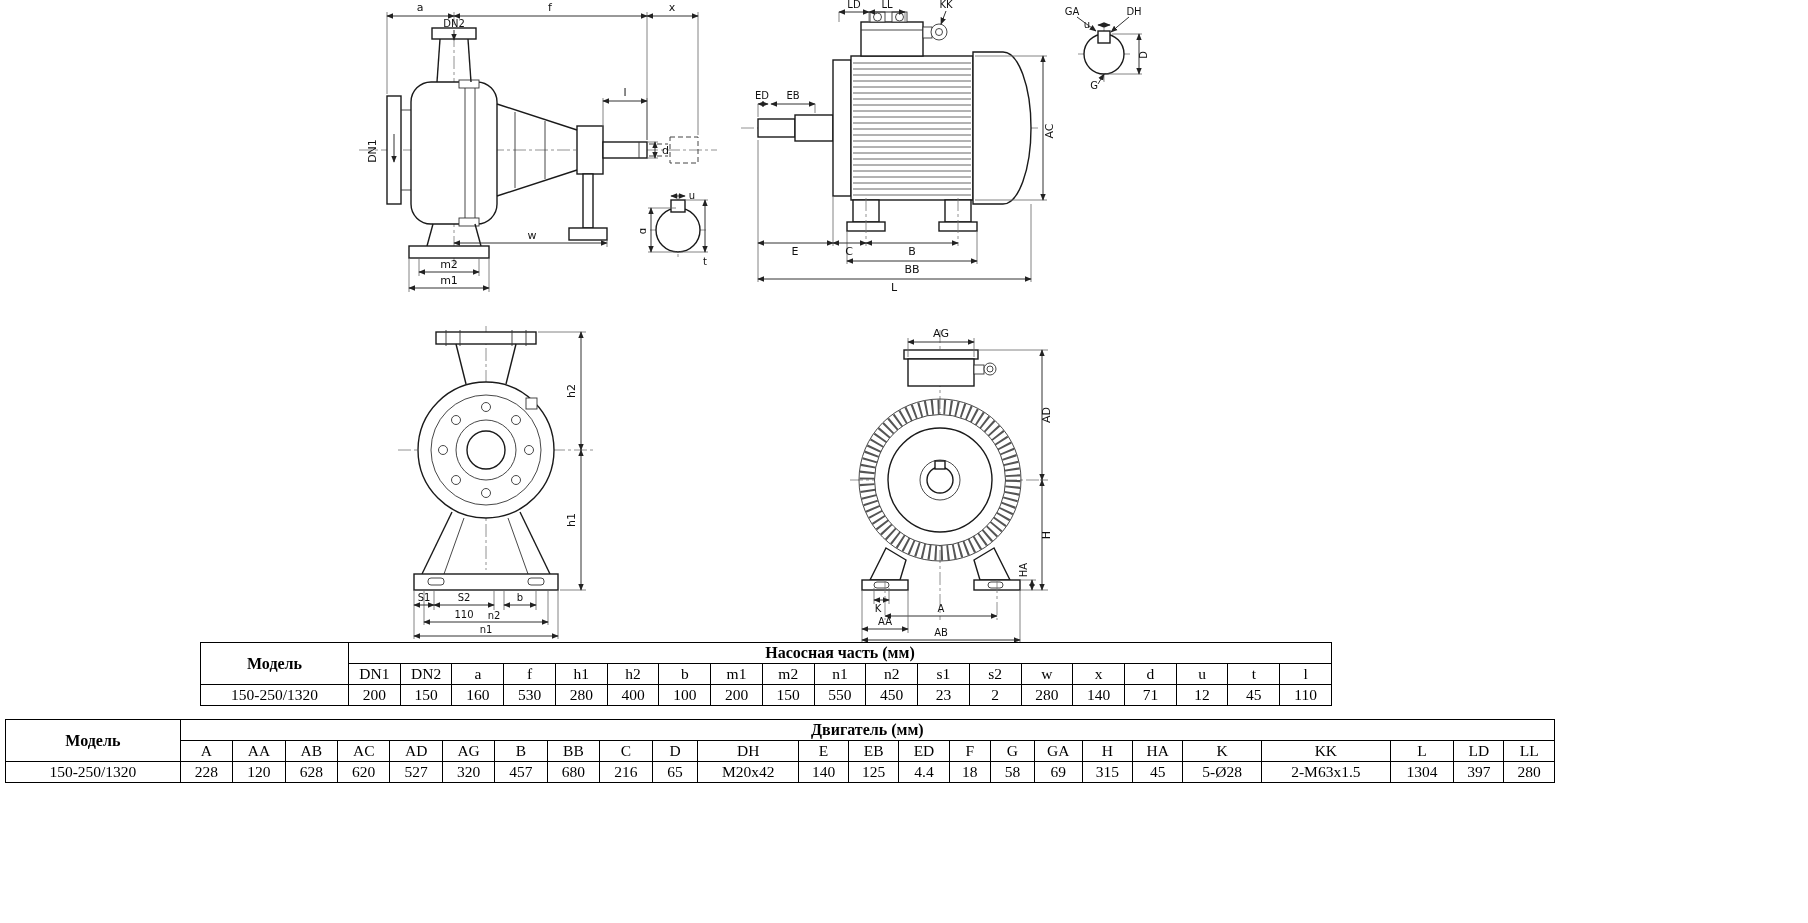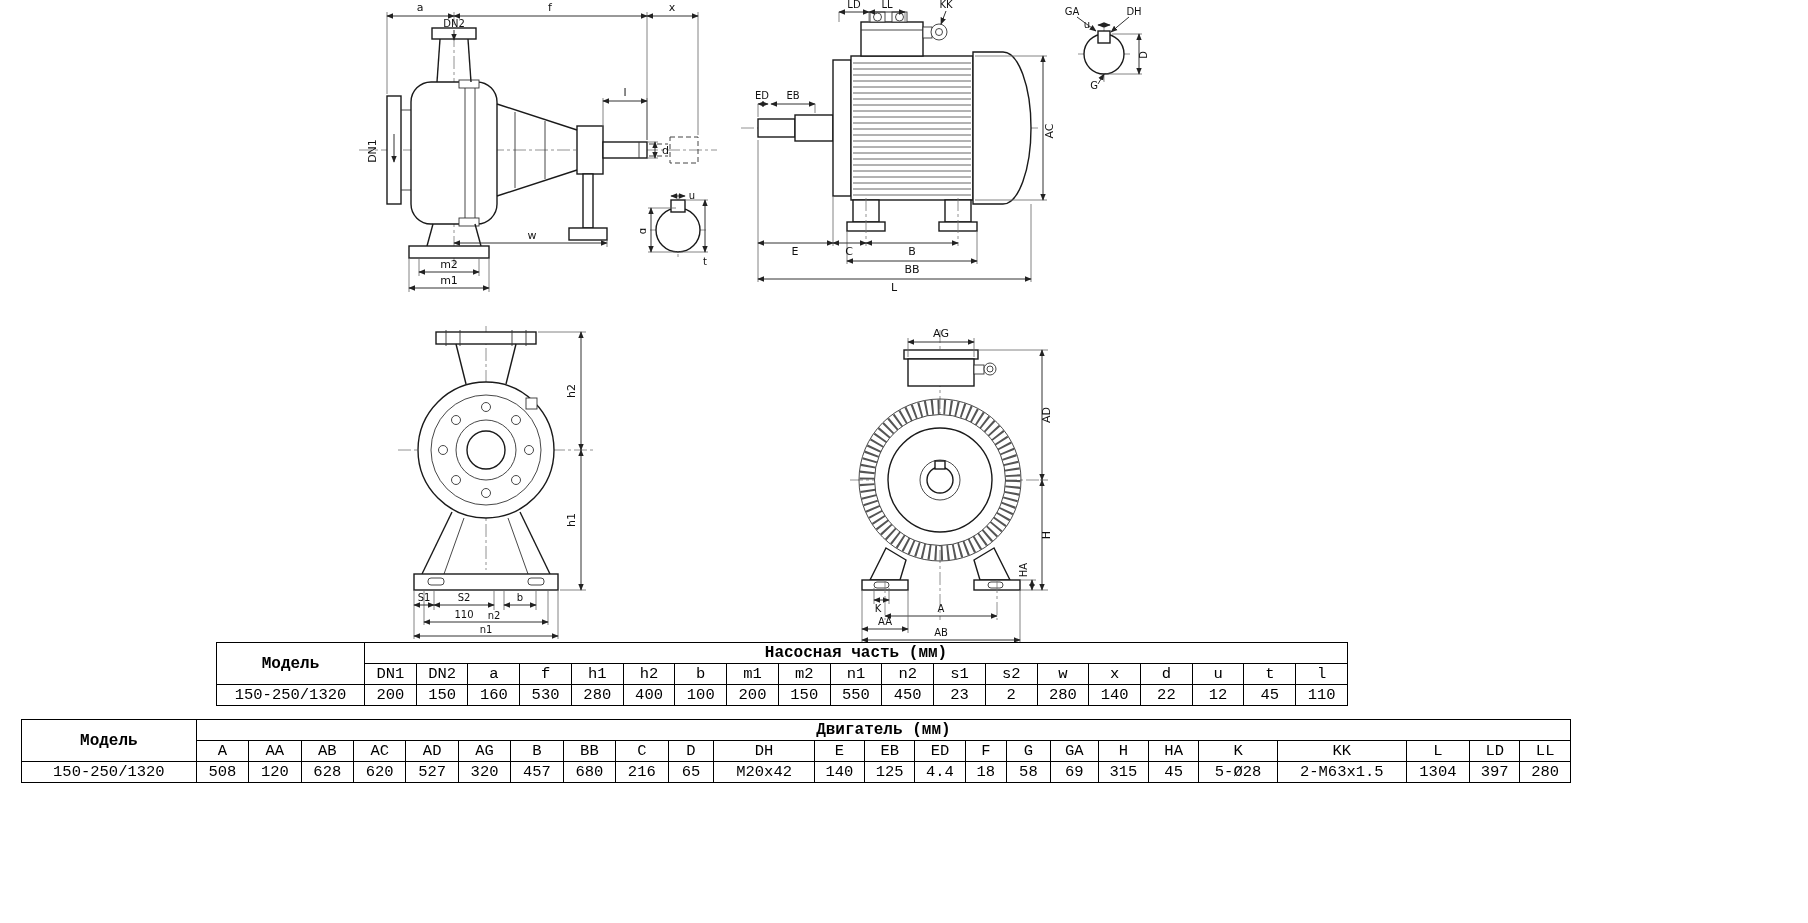--- a/index.html
+++ b/index.html
@@ -12,21 +12,21 @@
   svg text.ta-s { text-anchor:start; }
   svg text.ta-e { text-anchor:end; }
   .out  { stroke:#1a1a1a; stroke-width:1.4; fill:none; }
   .thin { stroke:#333; stroke-width:0.9; fill:none; }
   .dim  { stroke:#333; stroke-width:1; fill:none; }
   .ext  { stroke:#666; stroke-width:0.8; fill:none; }
   .cl   { stroke:#777; stroke-width:0.8; fill:none; stroke-dasharray:13 3 3 3; }
   .dash { stroke:#444; stroke-width:1; fill:none; stroke-dasharray:5 3; }
   .fillw { fill:#fff; }
   table.dim-table { position:absolute; border-collapse:collapse; table-layout:fixed;
-    font-family:Liberation Mono, monospace; font-size:15.5px; background:#fff;margin-left:16px; }
+    font-family:Liberation Serif, serif; font-size:15.5px; background:#fff; }
   .dim-table td { border:1px solid #000; text-align:center; padding:0 2px; height:21px;
     overflow:hidden; white-space:nowrap; }
   .dim-table td.hdr { font-weight:bold; font-size:16px; }
 </style>
 </head>
 <body>
 
 <div class="sheet">
 
   <svg class="abs" style="left:345px;top:0px" width="385" height="300" viewBox="0 0 385 300">
@@ -416,21 +416,21 @@
         <td>400</td>
         <td>100</td>
         <td>200</td>
         <td>150</td>
         <td>550</td>
         <td>450</td>
         <td>23</td>
         <td>2</td>
         <td>280</td>
         <td>140</td>
-        <td>22</td>
+        <td>71</td>
         <td>12</td>
         <td>45</td>
         <td>110</td>
       </tr>
     </tbody>
   </table>
 
   <table class="dim-table" style="left:5px;top:719px;width:1550px;">
     <colgroup>
       <col style="width:160px">
@@ -485,21 +485,21 @@
         <td>H</td>
         <td>HA</td>
         <td>K</td>
         <td>KK</td>
         <td>L</td>
         <td>LD</td>
         <td>LL</td>
       </tr>
       <tr>
         <td>150-250/1320</td>
-        <td>508</td>
+        <td>228</td>
         <td>120</td>
         <td>628</td>
         <td>620</td>
         <td>527</td>
         <td>320</td>
         <td>457</td>
         <td>680</td>
         <td>216</td>
         <td>65</td>
         <td>M20x42</td>

